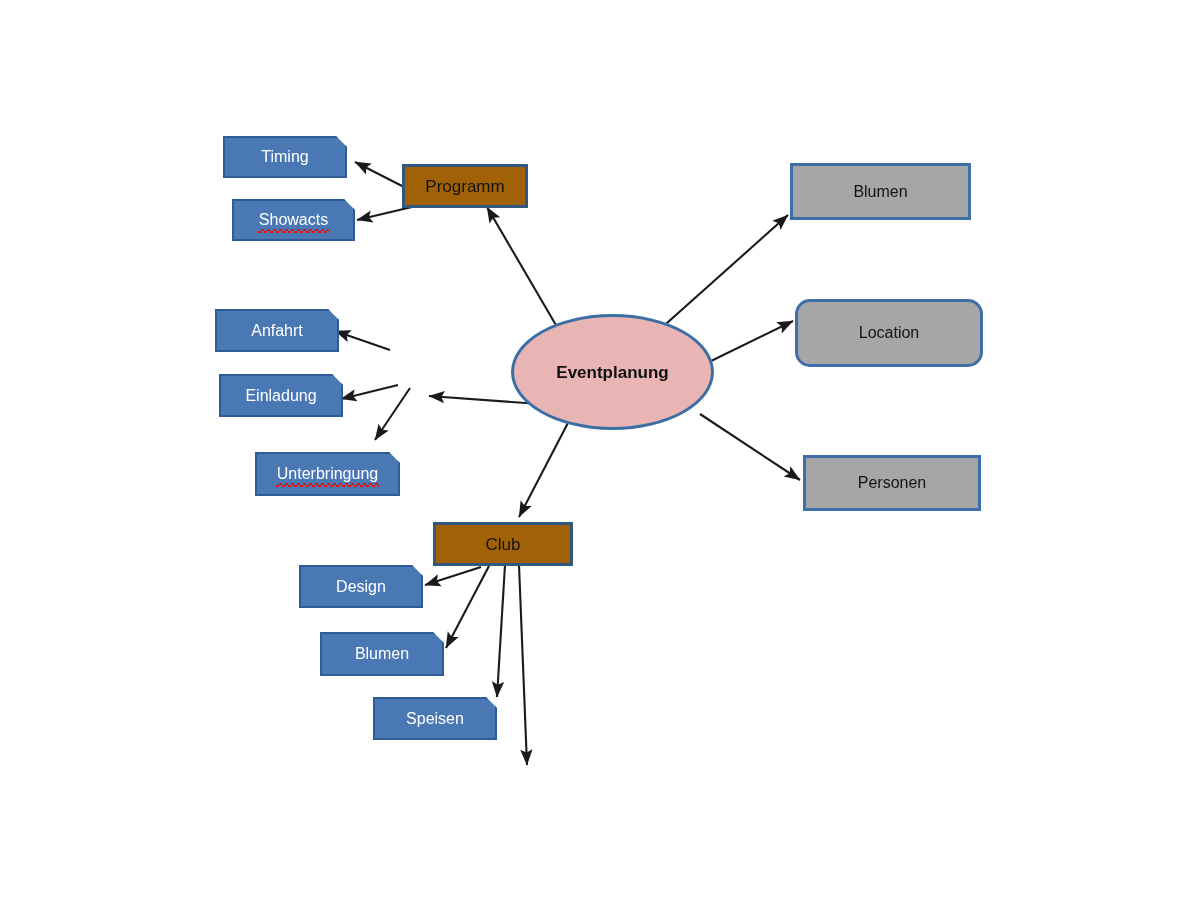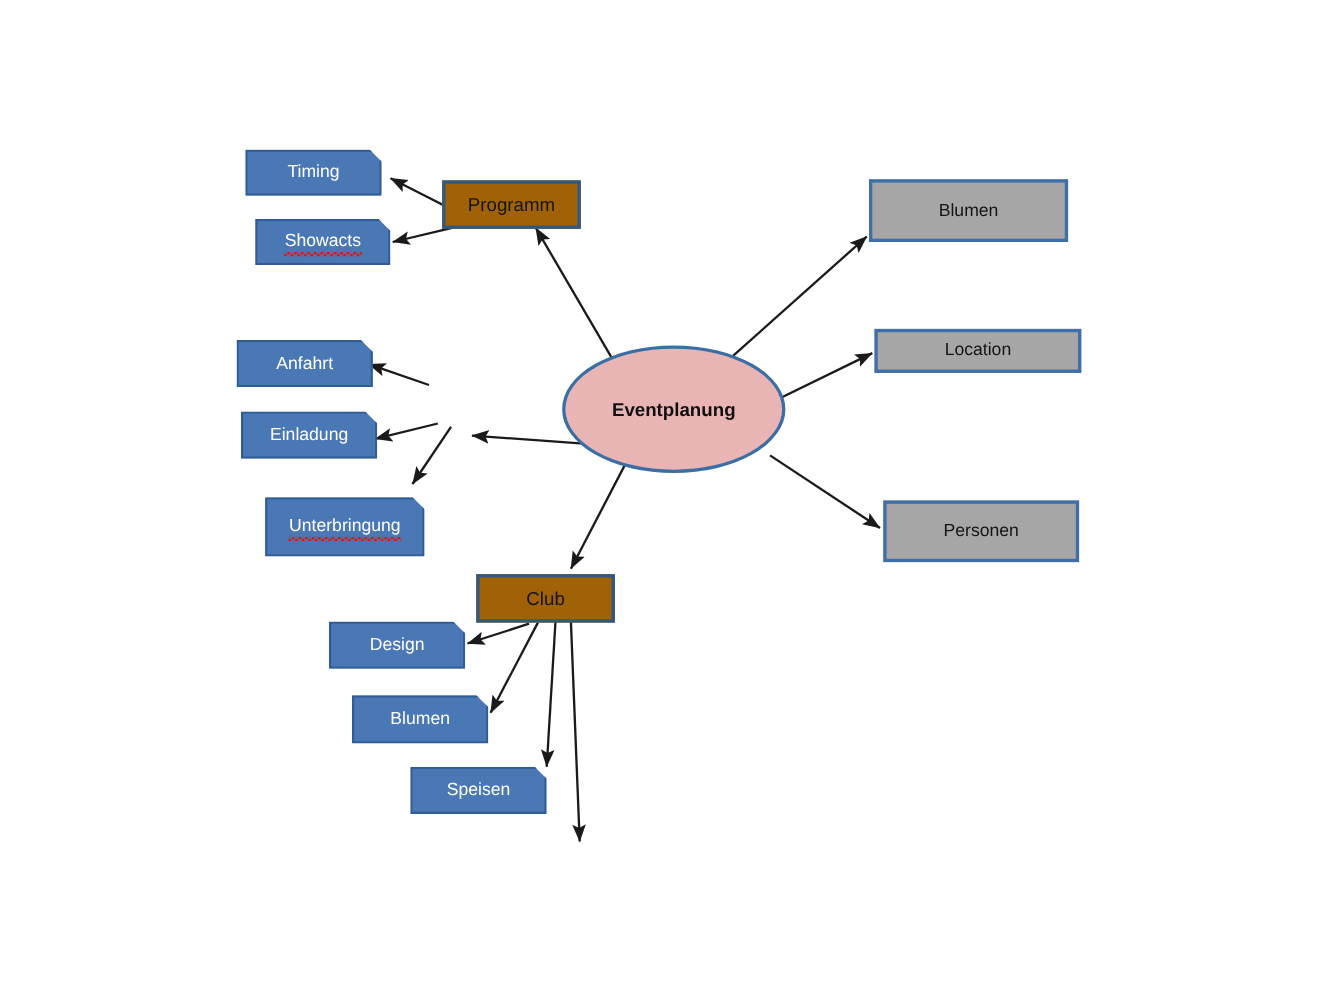--- a/index.html
+++ b/index.html
@@ -73,28 +73,28 @@
     </g>
   </svg>
 
   <div class="node hub" style="left:511px;top:314px;width:203px;height:116px;">
     <span class="lbl">Eventplanung</span>
   </div>
 
   <div class="node branch" style="left:402px;top:164px;width:126px;height:44px;">
     <span class="lbl">Programm</span>
   </div>
-  <div class="node branch" style="left:433px;top:522px;width:126px;height:44px;">
+  <div class="node branch" style="left:433px;top:522px;width:140px;height:44px;">
     <span class="lbl">Club</span>
   </div>
 
   <div class="node grey" style="left:790px;top:163px;width:181px;height:57px;">
     <span class="lbl">Blumen</span>
   </div>
-  <div class="node grey" style="left:795px;top:299px;width:188px;height:40px;">
+  <div class="node grey" style="left:795px;top:299px;width:188px;height:68px;border-radius:15px;">
     <span class="lbl">Location</span>
   </div>
   <div class="node grey" style="left:803px;top:455px;width:178px;height:56px;">
     <span class="lbl">Personen</span>
   </div>
 
   <div class="node leaf misspelled" style="left:232px;top:199px;width:123px;height:42px;">
     <span class="lbl">Showacts</span>
   </div>
 
@@ -103,21 +103,21 @@
   </div>
 
   <div class="node leaf" style="left:215px;top:309px;width:124px;height:43px;">
     <span class="lbl">Anfahrt</span>
   </div>
 
   <div class="node leaf" style="left:219px;top:374px;width:124px;height:43px;">
     <span class="lbl">Einladung</span>
   </div>
 
-  <div class="node leaf misspelled" style="left:241px;top:452px;width:145px;height:54px;">
+  <div class="node leaf misspelled" style="left:255px;top:452px;width:145px;height:44px;">
     <span class="lbl">Unterbringung</span>
   </div>
 
   <div class="node leaf" style="left:299px;top:565px;width:124px;height:43px;">
     <span class="lbl">Design</span>
   </div>
 
   <div class="node leaf" style="left:320px;top:632px;width:124px;height:44px;">
     <span class="lbl">Blumen</span>
   </div>

